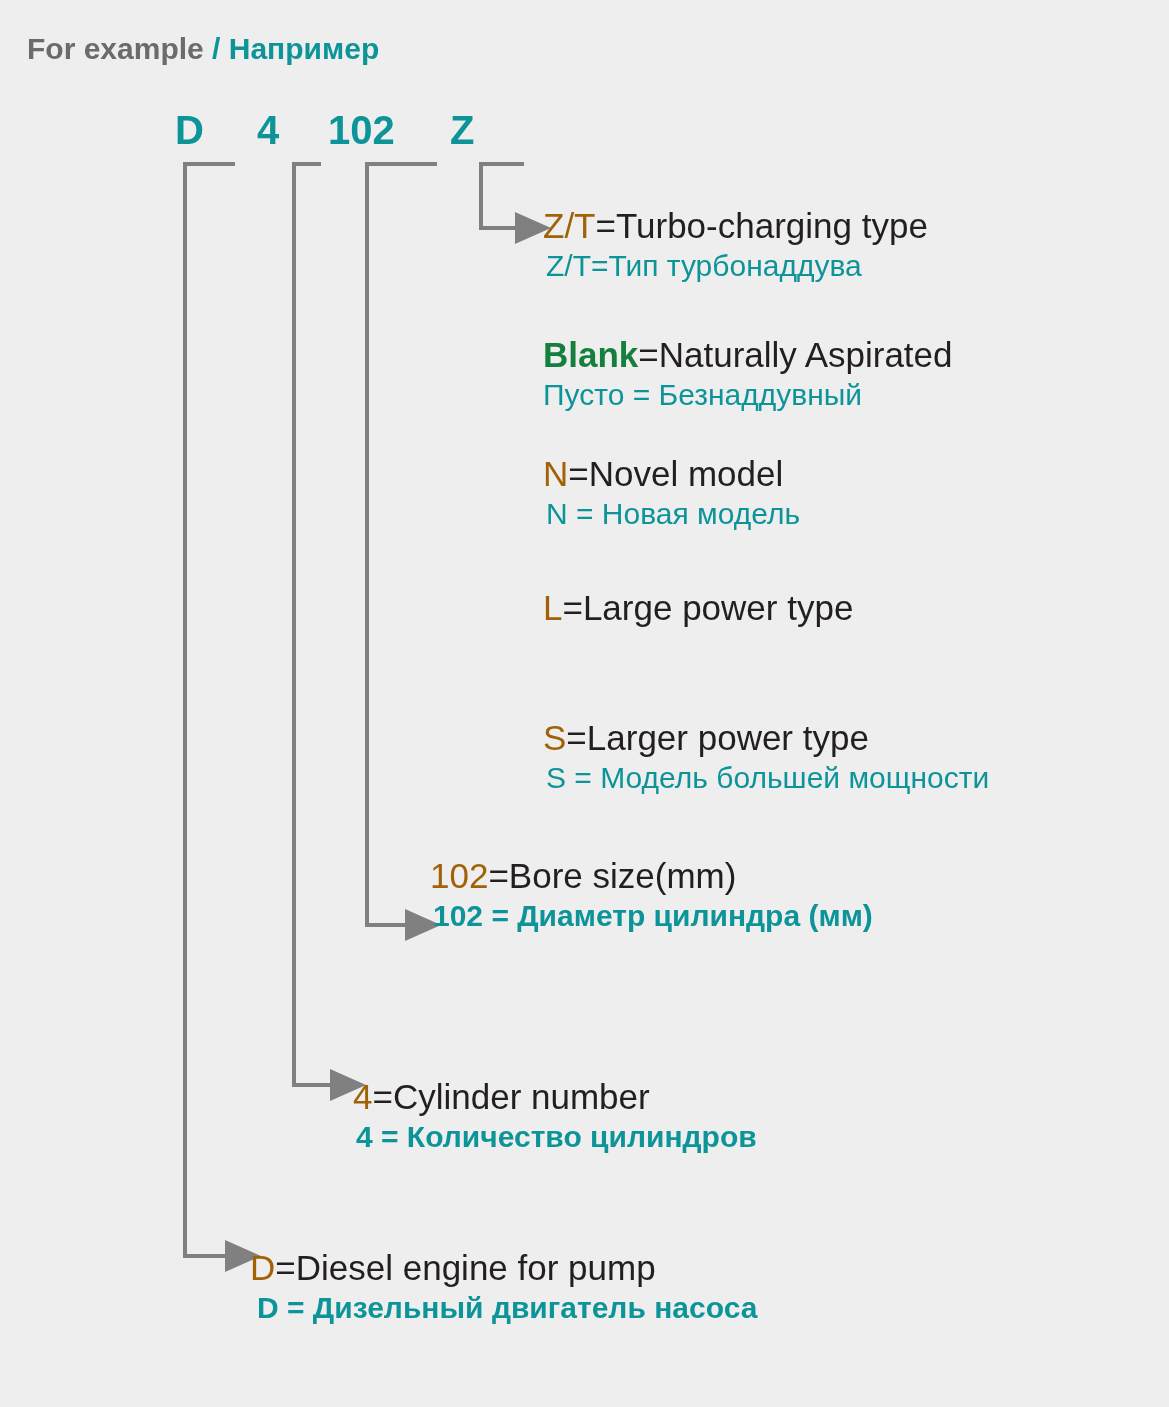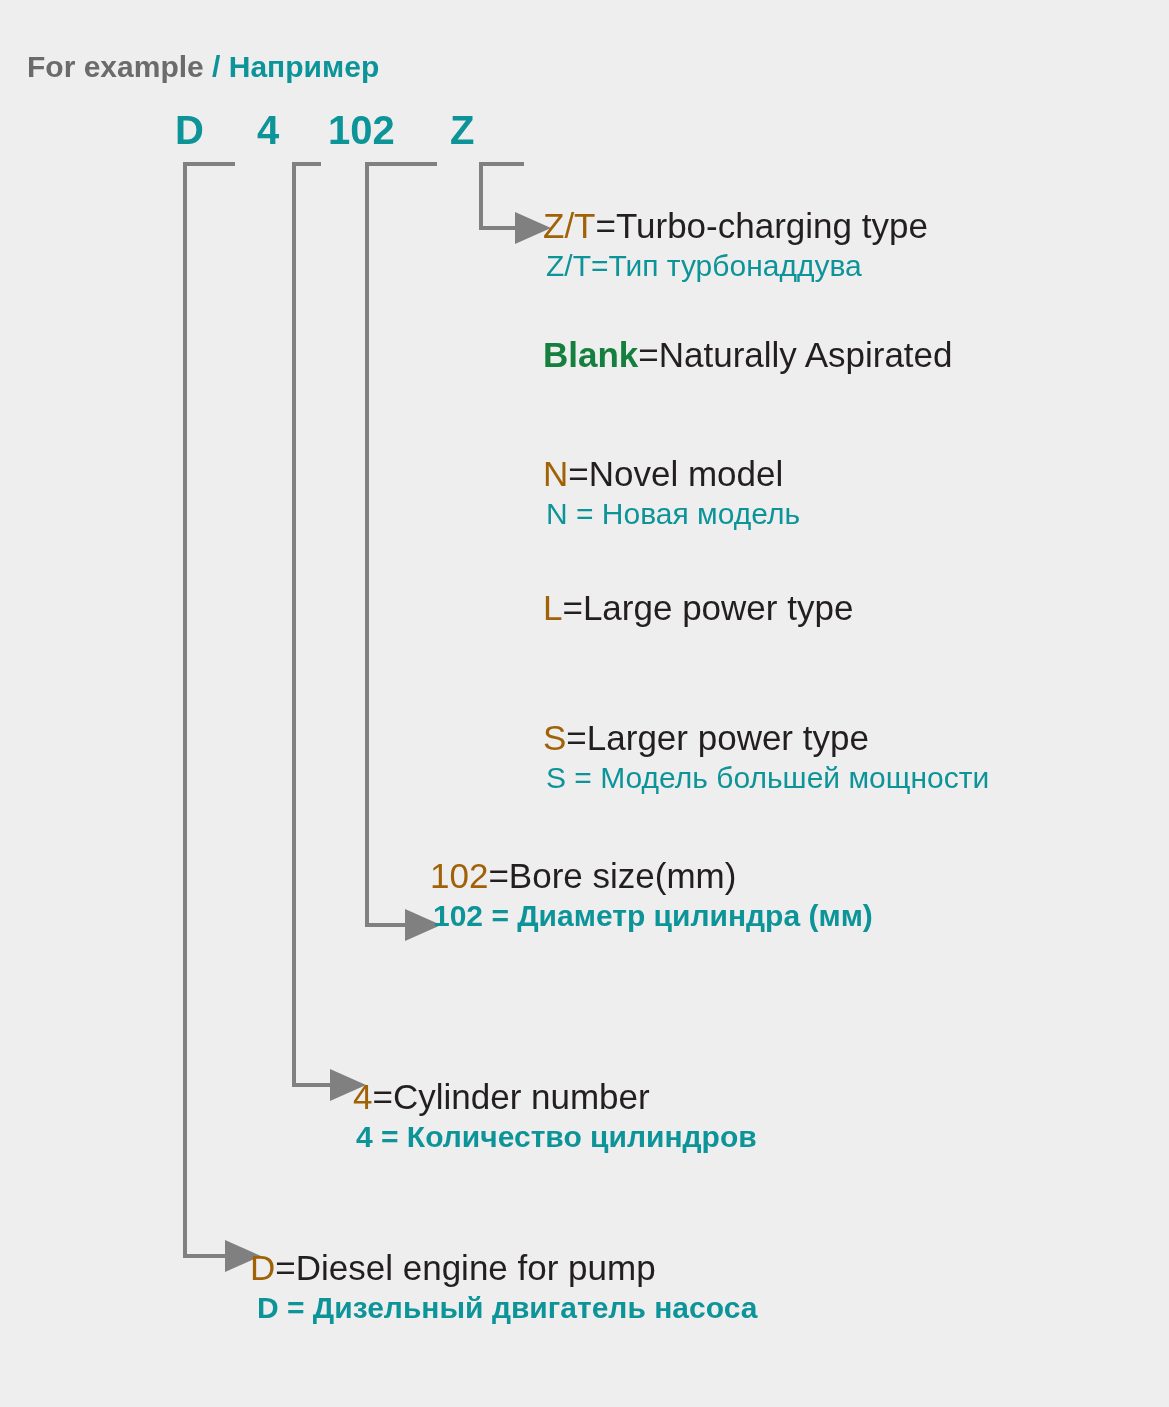--- a/index.html
+++ b/index.html
@@ -18,21 +18,21 @@
   #diagram-root {
     position: absolute;
     inset: 0;
     background: #eeeeee;
   }
 
   
   .header {
     position: absolute;
     left: 27px;
-    top: 52px;
+    top: 34px;
     font-size: 30px;
     font-weight: bold;
     white-space: nowrap;
     line-height: 1;
   }
   .header .en { color: #6b6b6b; }
   .header .sep { color: #0d9499; font-weight: bold; }
   .header .ru { color: #0d9499; }
 
   
@@ -154,20 +154,21 @@
     </g>
   </svg>
 
   <div class="entry e-zt">
     <div class="line-en"><span class="key">Z/T</span><span>=Turbo-charging type</span></div>
     <div class="line-ru">Z/T=Тип турбонаддува</div>
   </div>
 
   <div class="entry e-blank">
     <div class="line-en"><span class="key-gray">Blank</span><span>=Naturally Aspirated</span></div>
+    <div class="line-ru">Пусто = Безнаддувный</div>
   </div>
 
   <div class="entry e-n">
     <div class="line-en"><span class="key">N</span><span>=Novel model</span></div>
     <div class="line-ru">N = Новая модель</div>
   </div>
 
   <div class="entry e-l">
     <div class="line-en"><span class="key">L</span><span>=Large power type</span></div>
   </div>

